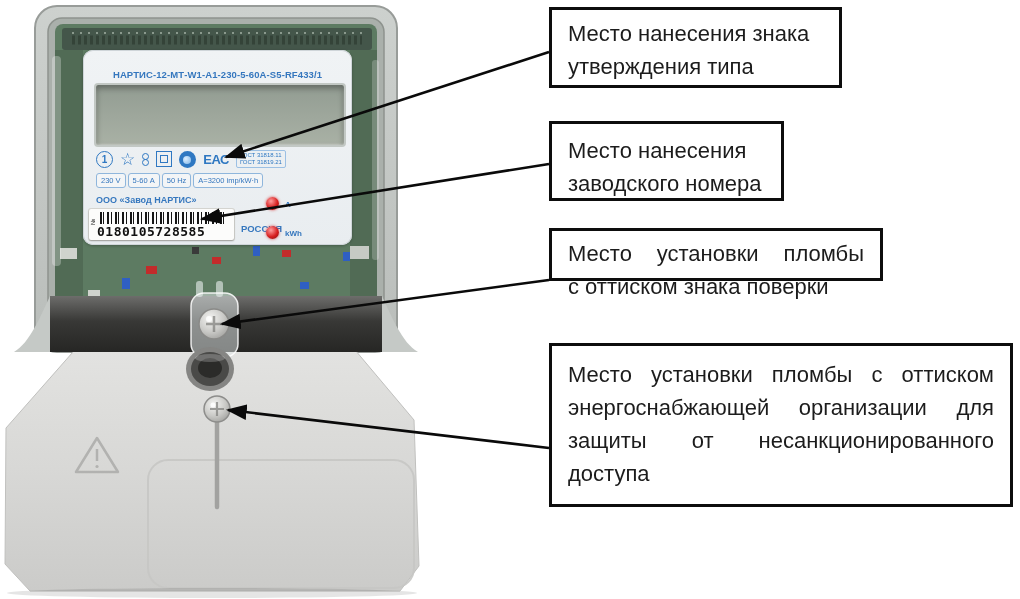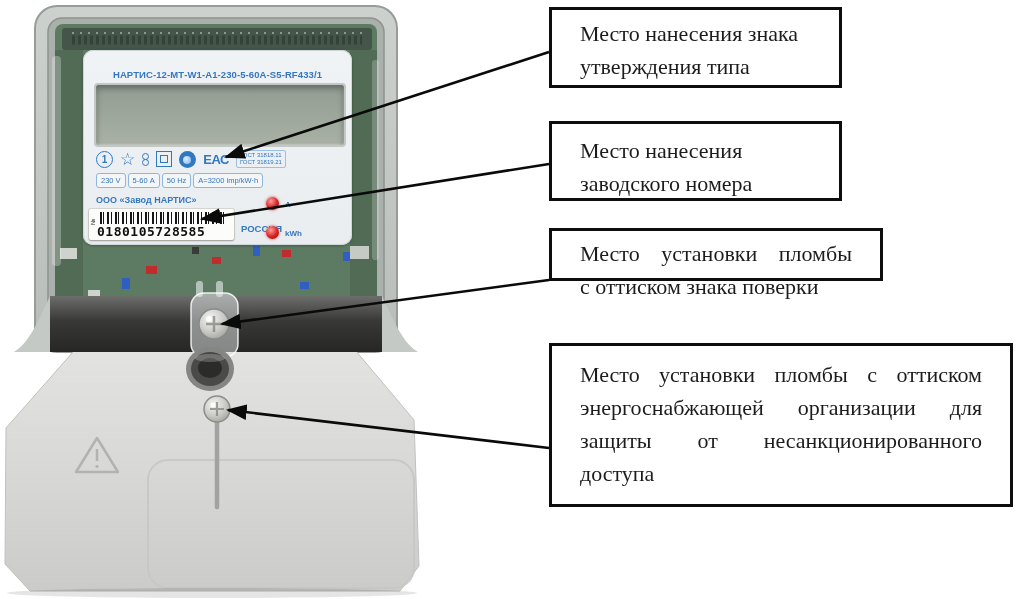--- a/index.html
+++ b/index.html
@@ -1,27 +1,27 @@
 <!DOCTYPE html>
 <html><head>
 <meta charset="utf-8">
 <style>
   html,body{margin:0;padding:0;background:#ffffff;}
   #canvas{position:relative;width:1020px;height:599px;background:#ffffff;overflow:hidden;
           font-family:"Liberation Sans","DejaVu Sans",sans-serif;}
 
   
   .callout{position:absolute;box-sizing:border-box;background:#ffffff;border:3px solid #0d0d0d;
-           font-family:Liberation Serif, serif;color:#1c1c1c;font-size:22px;
-           line-height:33px;padding:7px 28px;z-index:6;}
+           font-family:Liberation Sans, sans-serif;color:#1c1c1c;font-size:22px;
+           line-height:33px;padding:7px 16px;z-index:6;}
   .callout .line{white-space:normal;}
   .callout .line.nw{white-space:nowrap;}
   .callout .line.jst{text-align:justify;text-align-last:justify;}
   #callout-1{left:549px;top:7px;width:293px;height:81px;}
-  #callout-2{left:549px;top:121px;width:293px;height:80px;padding-top:10px;}
+  #callout-2{left:549px;top:121px;width:235px;height:80px;padding-top:10px;}
   #callout-3{left:549px;top:228px;width:334px;height:53px;padding-top:6px;}
   #callout-4{left:549px;top:343px;width:464px;height:164px;padding-top:12px;}
 
   
   #arrows{position:absolute;left:0;top:0;width:1020px;height:599px;z-index:7;pointer-events:none;}
 
   
   #meter-svg{position:absolute;left:0;top:0;width:430px;height:599px;z-index:1;}
 
   

